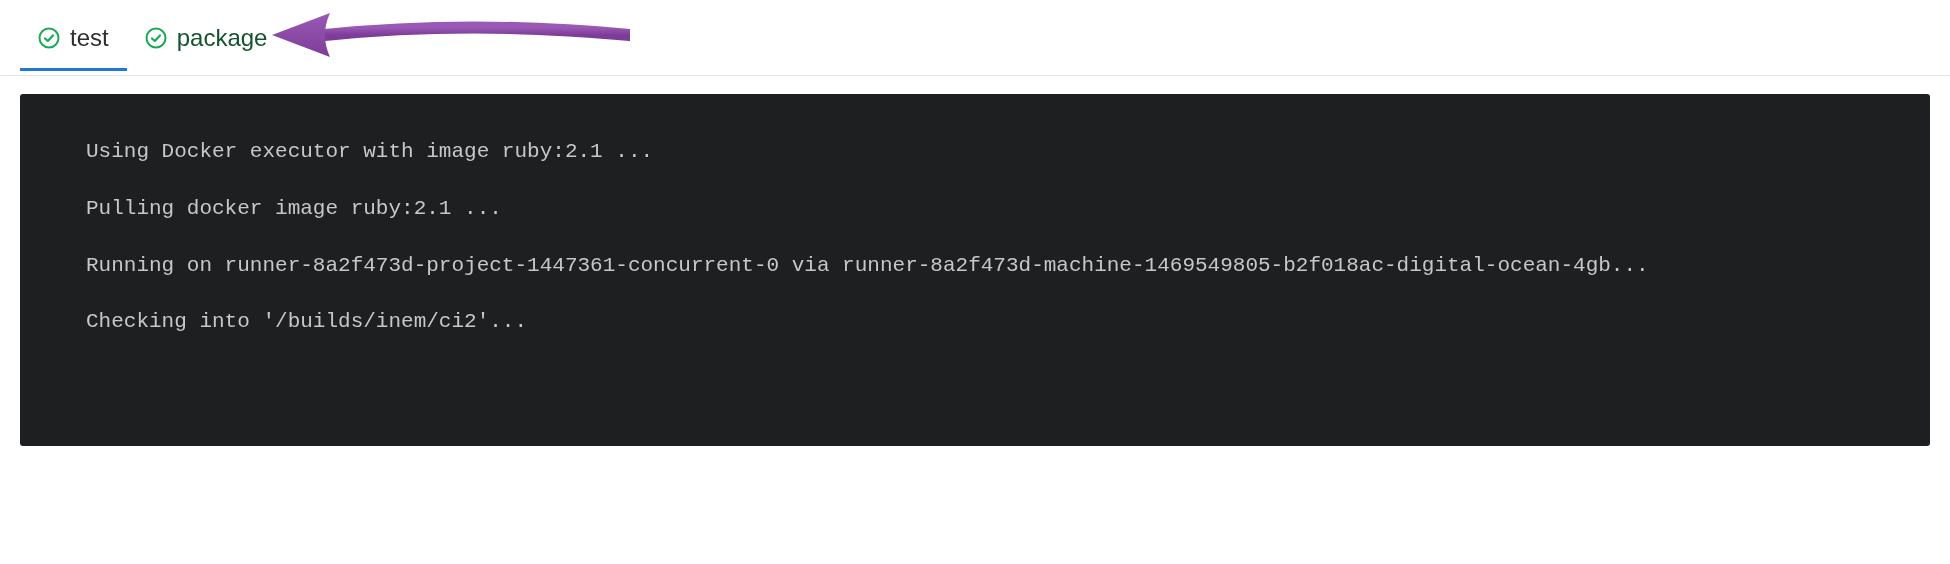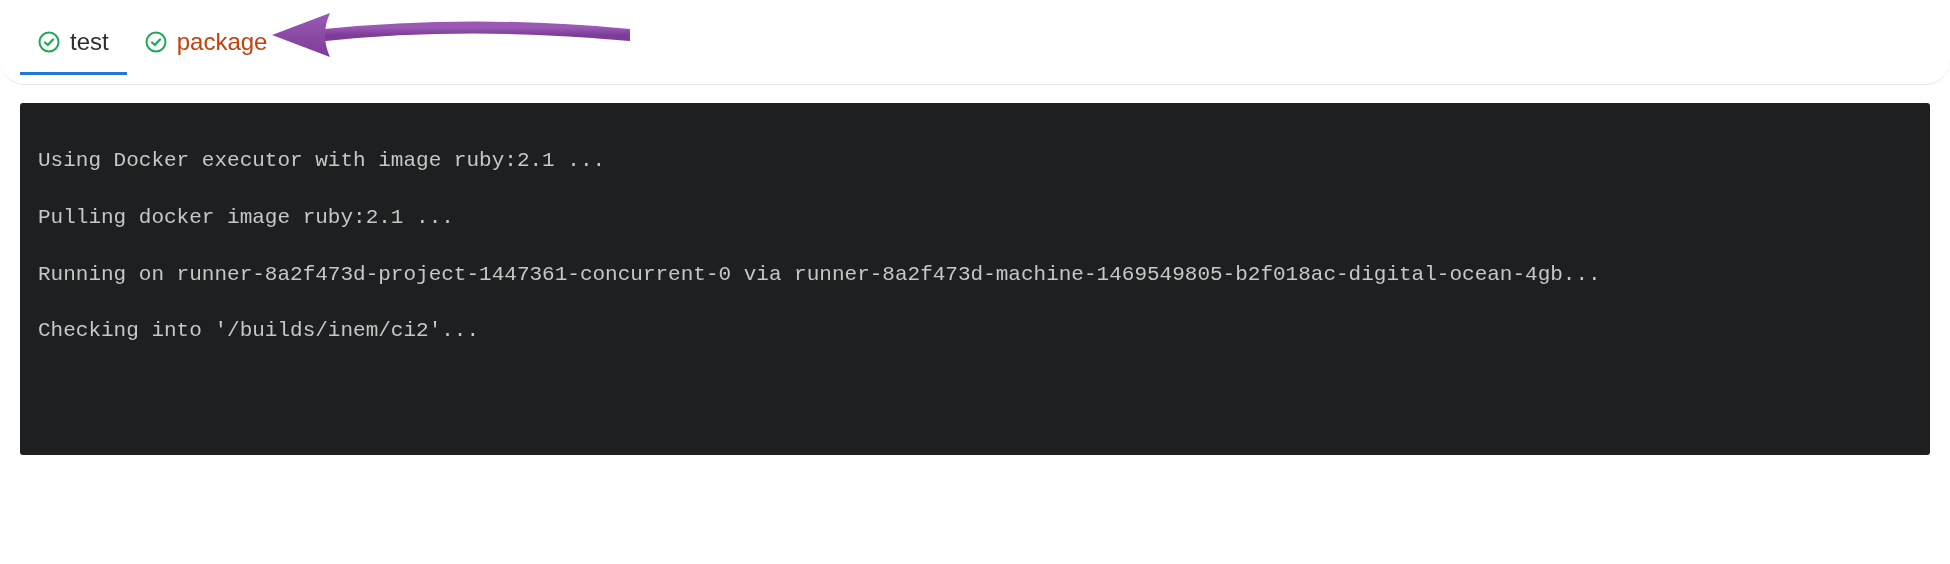--- a/index.html
+++ b/index.html
@@ -8,31 +8,30 @@
     background: #fff;
     width: 1950px;
   }
 
   .tabs {
     display: flex;
     align-items: center;
     border-bottom: 1px solid #e5e5e5;
     padding: 10px 20px;
     position: relative;
-    height: 85px;
-    border-radius: 25px;
+    height: 76px;
   }
   .tab {
     display: flex;
     align-items: center;
     gap: 10px;
     padding: 18px 18px;
     cursor: pointer;
     font-size: 24px;
-    color: #c2410c;
+    color: #14532d;
     position: relative;
   }
   .tab.active {
     color: #2e2e2e;
   }
   .tab.active::after {
     content: "";
     position: absolute;
     left: 0;
     right: 0;
@@ -62,21 +61,21 @@
     padding: 16px 18px 24px 18px;
     font-family: Menlo, Monaco, Consolas, "Courier New", monospace;
     font-size: 21px;
     line-height: 1.35;
     color: #c5c8c6;
     white-space: pre;
     overflow: hidden;
   }
   .term-line { display: block; }
   .c-green { color: #b5bd68; }
-  .c-white { color: #c5c8c6; }
+  .c-white { color: #c5c8c6; margin-left: 48px; }
 </style>
 </head>
 <body>
 
 <div class="tabs">
   <div class="tab active">
     <span class="status-icon">
       <svg viewBox="0 0 22 22" width="22" height="22">
         <circle cx="11" cy="11" r="9.5" fill="none" stroke="#1aaa55" stroke-width="2"></circle>
         <path d="M7 11.5 L9.8 14 L15 8.5" fill="none" stroke="#1aaa55" stroke-width="2.2" stroke-linecap="round" stroke-linejoin="round"></path>

